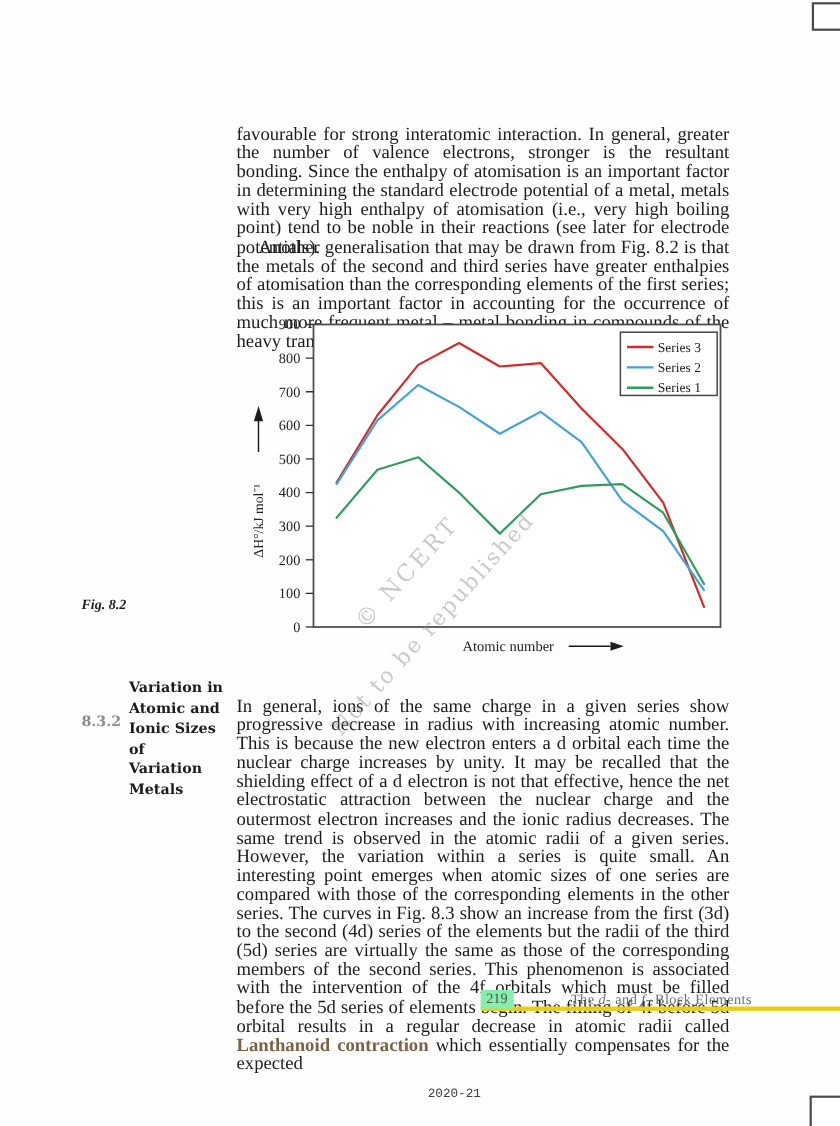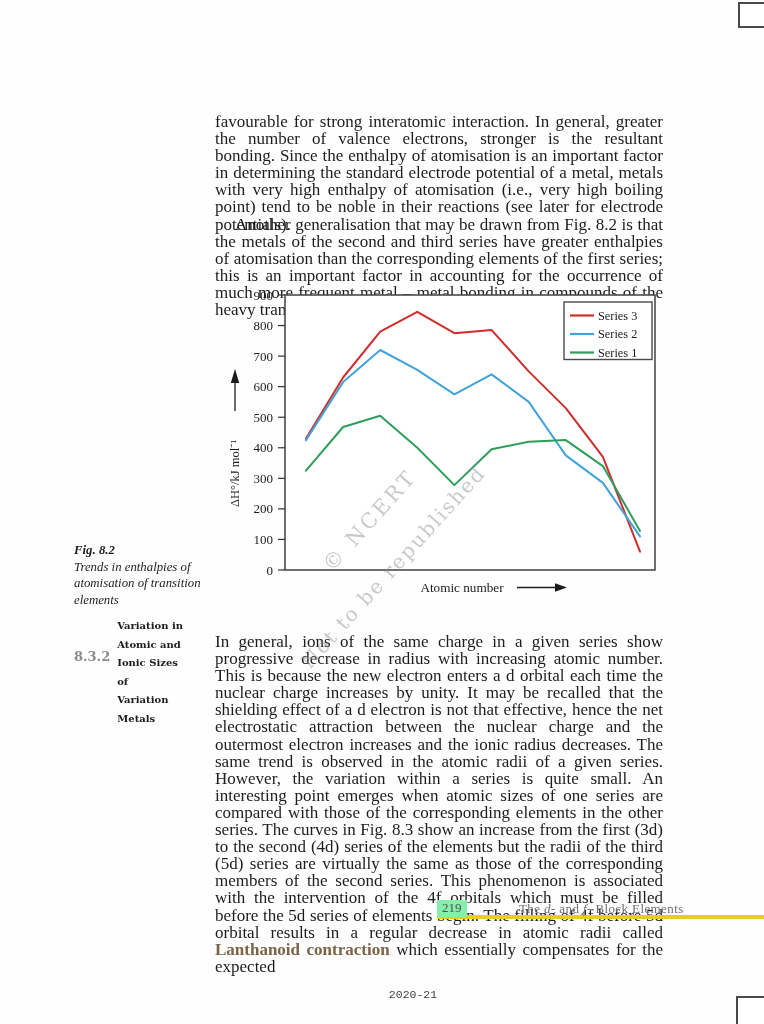--- a/index.html
+++ b/index.html
@@ -19,21 +19,21 @@
   #para3{top:616px;}
   .keyword{font-weight:bold;color:#7a6347;}
 
   
   .fig-caption{position:absolute;left:74px;top:542px;width:142px;font-style:italic;font-size:12.8px;line-height:16.6px;}
   .fig-caption .fig-num{font-weight:bold;display:block;}
 
   
   .section-heading{position:absolute;left:74px;top:617px;display:flex;font-family:"DejaVu Serif",serif;}
   .section-number{color:#8c8c8c;font-weight:bold;font-size:13px;margin-right:7px;white-space:nowrap;margin-top:32px;}
-  .section-title{font-weight:bold;font-size:10px;line-height:18.5px;width:104px;}
+  .section-title{font-weight:bold;font-size:13px;line-height:18.5px;width:104px;}
 
   
   .chart{position:absolute;left:215px;top:289px;width:448px;height:312px;z-index:1;}
   .chart svg{font-family:"Liberation Serif",serif;}
 
   
   .wm{position:absolute;font-family:"DejaVu Serif",serif;color:rgba(152,152,152,0.52);
       transform-origin:0 0;white-space:nowrap;z-index:6;pointer-events:none;}
   #wm1{left:318px;top:560px;font-size:21px;letter-spacing:3px;transform:rotate(-48deg);}
   #wm2{left:296px;top:657px;font-size:20px;letter-spacing:2px;transform:rotate(-48deg);}
@@ -95,21 +95,20 @@
         <text x="383" y="30.8" font-size="12.3" fill="#1c1c1c">Series 3</text>
         <line x1="355" y1="45" x2="379" y2="45" stroke="#41a3d7" stroke-width="2.2"></line>
         <text x="383" y="49.3" font-size="12.3" fill="#1c1c1c">Series 2</text>
         <line x1="355" y1="63.5" x2="379" y2="63.5" stroke="#2e9e5b" stroke-width="2.2"></line>
         <text x="383" y="67.8" font-size="12.3" fill="#1c1c1c">Series 1</text>
       </svg>
   </div>
 
   <div class="fig-caption">
     <span class="fig-num">Fig. 8.2</span>
-    <span>Trends in enthalpies of atomisation of transition elements</span>
   </div>
 
   <div class="section-heading">
     <div class="section-number">8.3.2</div>
     <div class="section-title">
       <div>Variation in</div>
       <div>Atomic and</div>
       <div>Ionic Sizes</div>
       <div>of</div>
       <div>Variation</div>

